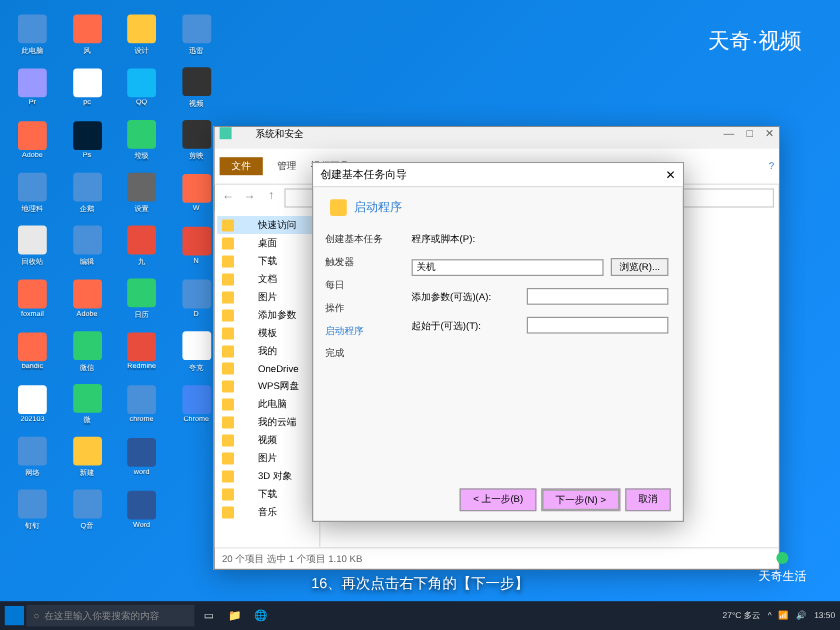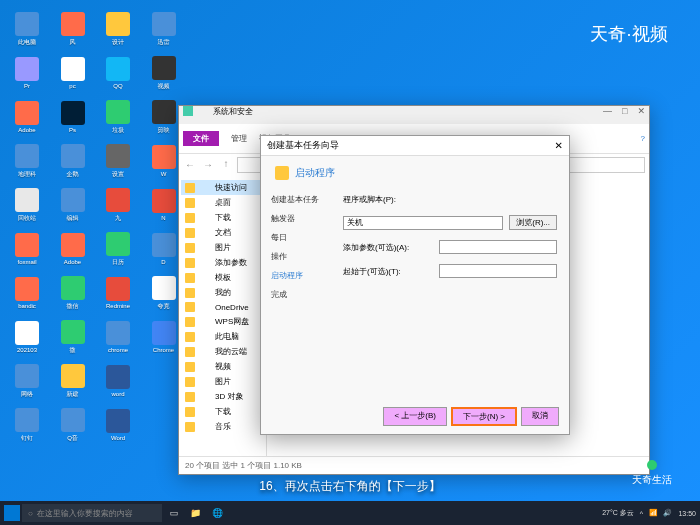--- a/index.html
+++ b/index.html
@@ -13,21 +13,21 @@
 
 
 .watermark { position: absolute; top: 22px; right: 32px; color: white; font-size: 18px; font-weight: 400; }
 
 
 .explorer { position: absolute; top: 105px; left: 178px; width: 472px; height: 370px; background: white; border: 1px solid #888; box-shadow: 0 4px 20px rgba(0,0,0,0.3); }
 .explorer-title { height: 18px; background: #f0f0f0; display: flex; align-items: flex-start; padding: 0 4px; font-size: 8px; gap: 16px; }
 .explorer-title .title-icon { width: 10px; height: 10px; background: #4ca; margin-right: 4px; }
 .explorer-close { margin-left: auto; display: flex; gap: 10px; font-size: 9px; color: #666; }
 .explorer-ribbon { height: 30px; background: #fff; border-bottom: 1px solid #e0e0e0; display: flex; align-items: center; font-size: 8px; padding: 0 4px; gap: 12px; color: #333; }
-.explorer-ribbon .file-btn { background: #a21caf; color: white; padding: 2px 10px; font-weight: bold; }
+.explorer-ribbon .file-btn { background: #a16207; color: white; padding: 2px 10px; }
 .explorer-addr { height: 22px; display: flex; align-items: center; padding: 0 4px; gap: 4px; }
 .explorer-addr .nav-btn { width: 14px; height: 14px; color: #888; font-size: 10px; text-align: center; }
 .explorer-addr .addr-bar { flex: 1; height: 16px; border: 1px solid #ccc; font-size: 8px; padding: 0 4px; display: flex; align-items: center; }
 .explorer-addr .search-bar { width: 120px; height: 16px; border: 1px solid #ccc; font-size: 8px; padding: 0 4px; }
 .explorer-body { display: flex; height: 280px; }
 .explorer-nav { width: 88px; background: #fff; border-right: 1px solid #e0e0e0; padding: 4px 2px; font-size: 8px; overflow: hidden; }
 .nav-item { padding: 2px 4px; display: flex; align-items: center; gap: 20px; cursor: pointer; }
 .nav-item .nav-ico { width: 10px; height: 10px; background: #ffc83d; border-radius: 1px; flex-shrink: 0; }
 .nav-item.active { background: #cce8ff; }
 .explorer-content { flex: 1; padding: 4px; font-size: 8px; }
@@ -43,21 +43,21 @@
 .wizard-steps { width: 78px; padding: 8px 10px; font-size: 8px; color: #333; }
 .wizard-step { margin-bottom: 8px; }
 .wizard-step.current { color: #2d7dd2; font-weight: 500; }
 .wizard-form { flex: 1; padding: 8px 12px; font-size: 8px; }
 .form-row { display: flex; align-items: center; margin-bottom: 10px; gap: 6px; }
 .form-row label { width: 60px; font-size: 8px; }
 .form-row input { flex: 1; height: 14px; border: 1px solid #999; font-size: 8px; padding: 0 3px; }
 .form-row .browse { padding: 1px 6px; font-size: 8px; border: 1px solid #999; background: #f0f0f0; cursor: pointer; }
 .wizard-buttons { position: absolute; bottom: 8px; right: 10px; display: flex; gap: 4px; }
 .wizard-btn { padding: 2px 10px; font-size: 8px; border: 1px solid #999; background: #f0abfc; cursor: pointer; }
-.wizard-btn.highlighted { border: 2px solid #f97316; }
+.wizard-btn.highlighted { border: 2px solid #a3a3a3; }
 
 
 .taskbar { position: absolute; bottom: 0; left: 0; right: 0; height: 24px; background: #1a2332; display: flex; align-items: center; padding: 0 4px; gap: 2px; }
 .taskbar .start { width: 16px; height: 16px; background: #0078d4; }
 .taskbar .search { width: 140px; height: 18px; background: #2a3442; color: #888; font-size: 8px; display: flex; align-items: center; padding: 0 6px; }
 .taskbar .task-icon { width: 20px; height: 20px; display: flex; align-items: center; justify-content: center; font-size: 9px; color: #ddd; }
 .taskbar .tray { margin-left: auto; display: flex; align-items: center; gap: 6px; font-size: 7px; color: #ddd; }
 
 
 .subtitle { position: absolute; bottom: 30px; left: 50%; transform: translateX(-50%); color: white; font-size: 12px; text-shadow: 0 2px 4px rgba(0,0,0,0.8); white-space: nowrap; }

